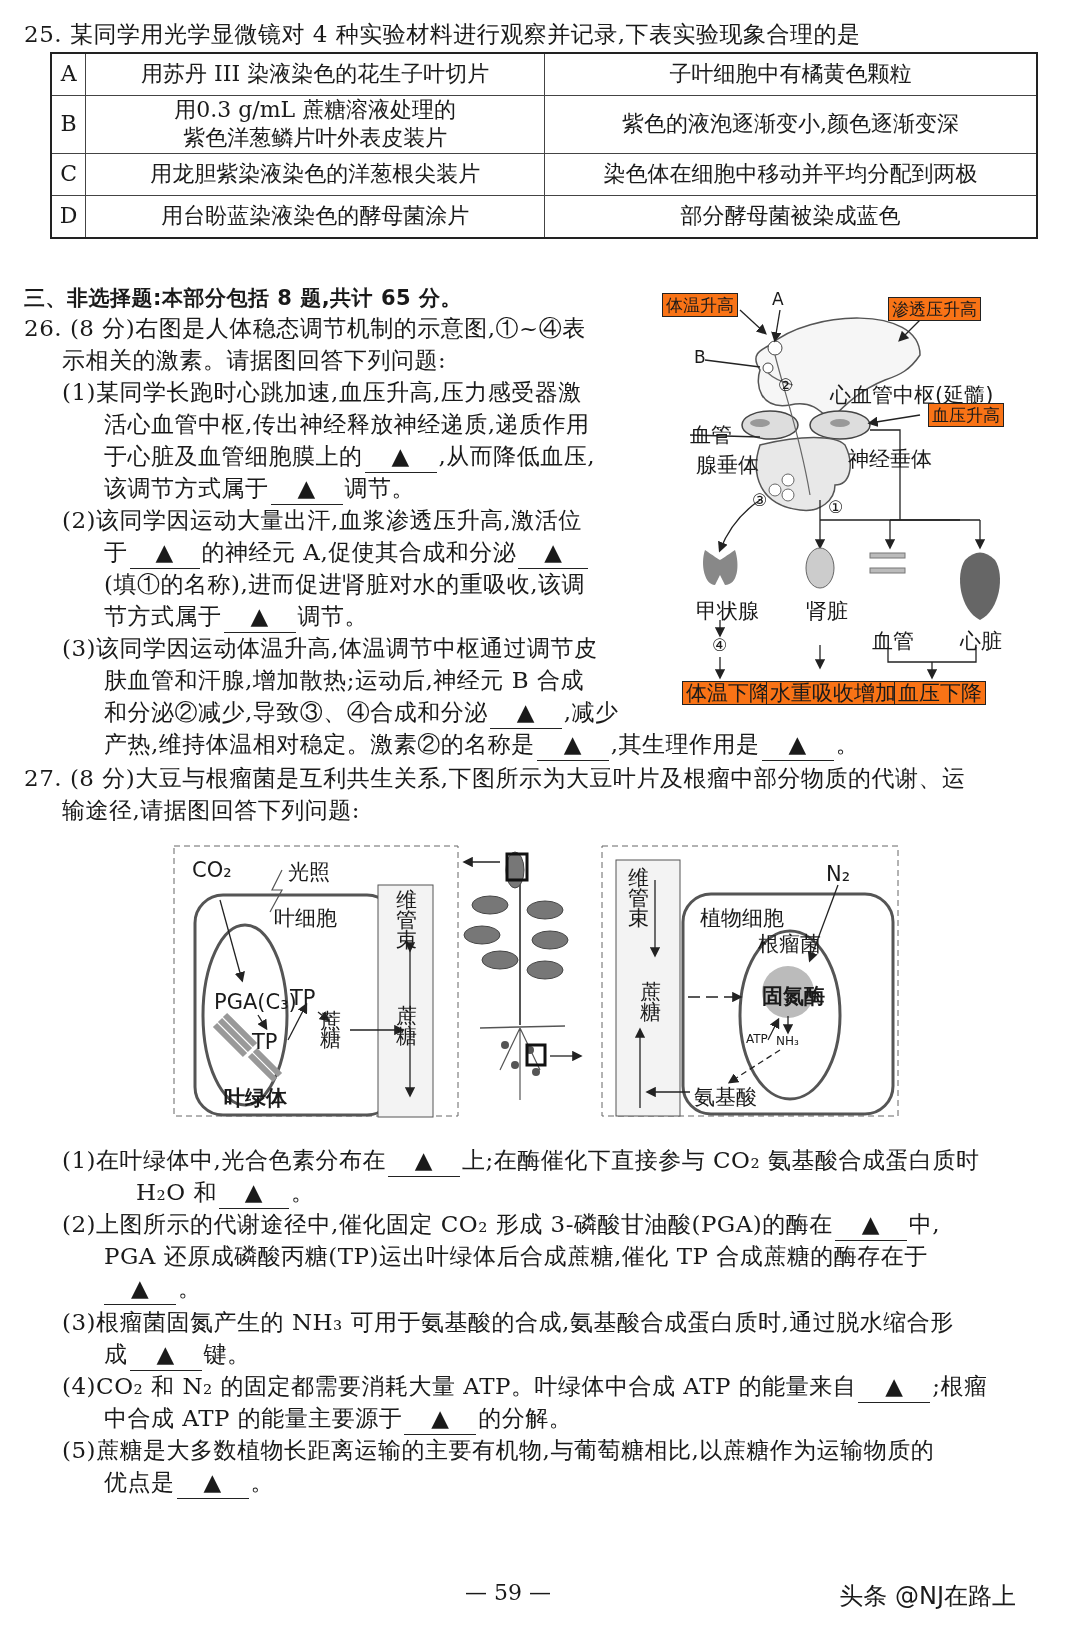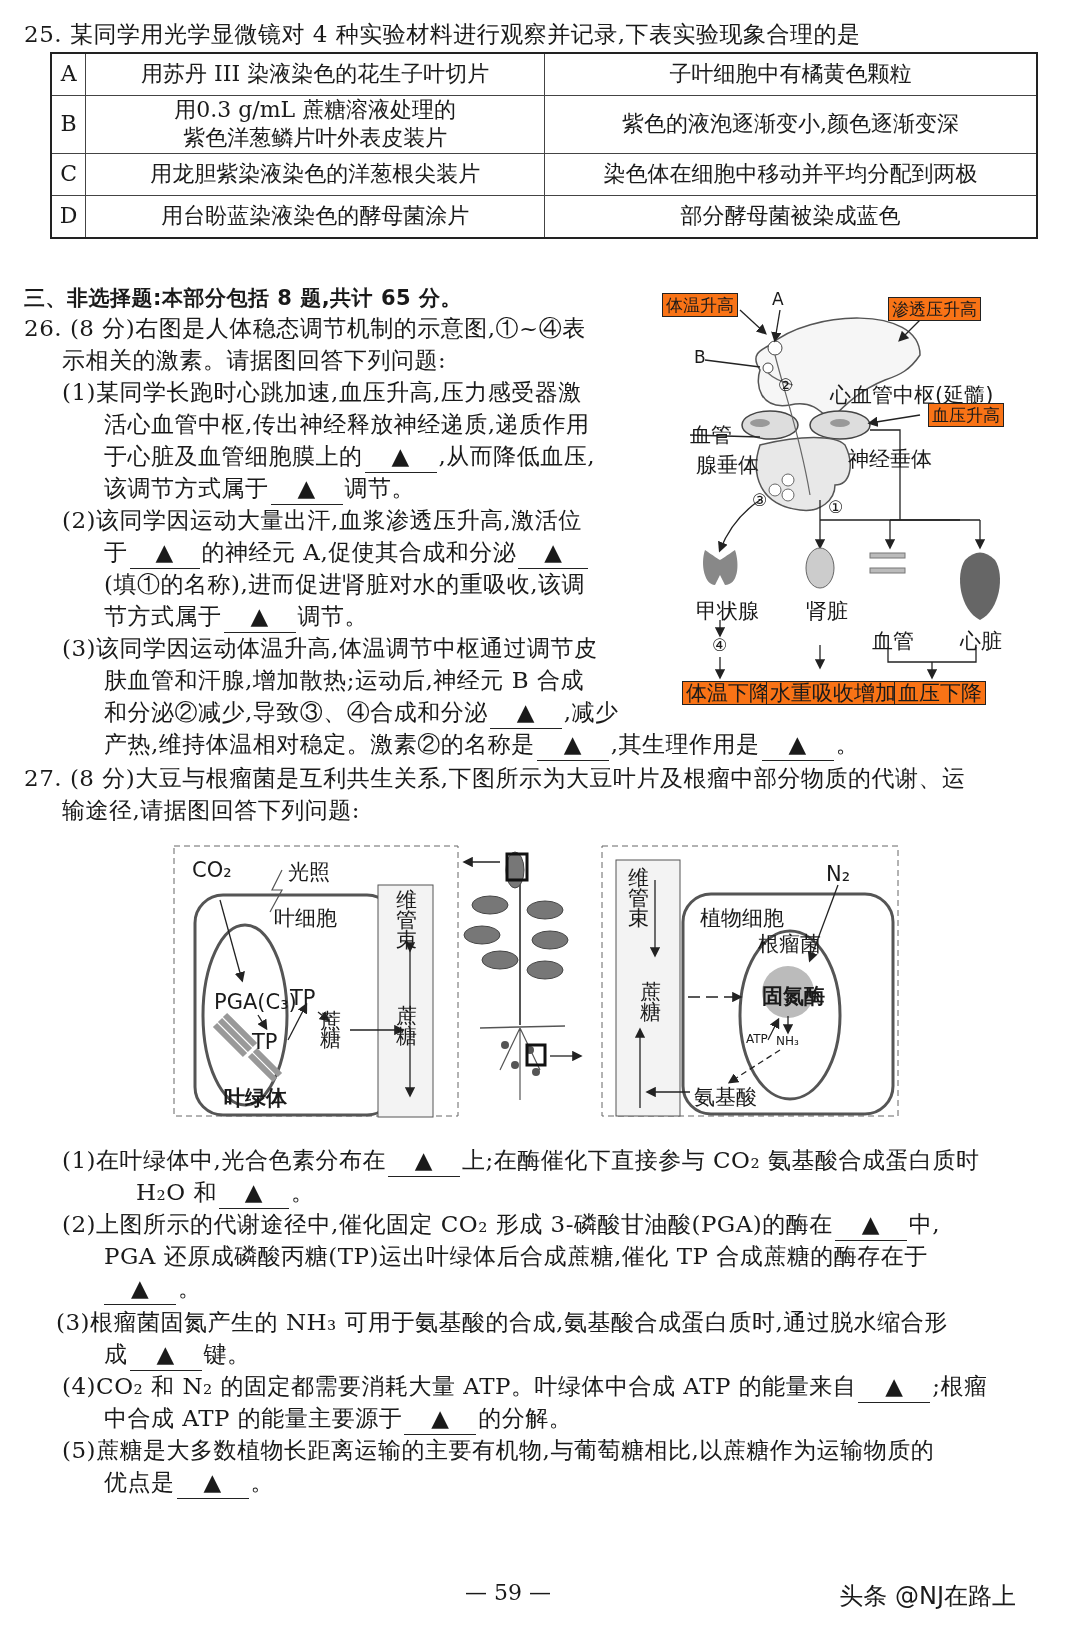--- a/index.html
+++ b/index.html
@@ -244,21 +244,21 @@
 <div class="line" style="left:104px;top:1176px;margin-left:32px;">
   <span>H₂O 和</span><span class="blank" style="min-width:70px">▲</span><span>。</span>
 </div>
 <div class="line" style="left:62px;top:1208px;">
   <span>(2)上图所示的代谢途径中,催化固定 CO₂ 形成 3-磷酸甘油酸(PGA)的酶在</span><span class="blank" style="min-width:72px">▲</span><span>中,</span>
 </div>
 <div class="line" style="left:104px;top:1240px;">PGA 还原成磷酸丙糖(TP)运出叶绿体后合成蔗糖,催化 TP 合成蔗糖的酶存在于</div>
 <div class="line" style="left:104px;top:1272px;">
   <span class="blank" style="min-width:72px;margin-left:0">▲</span><span>。</span>
 </div>
-<div class="line" style="left:56px;top:1306px;">(3)根瘤菌固氮产生的 NH₃ 可用于氨基酸的合成,氨基酸合成蛋白质时,通过脱水缩合形</div>
+<div class="line" style="left:62px;top:1306px;">(3)根瘤菌固氮产生的 NH₃ 可用于氨基酸的合成,氨基酸合成蛋白质时,通过脱水缩合形</div>
 <div class="line" style="left:104px;top:1338px;">
   <span>成</span><span class="blank" style="min-width:72px">▲</span><span>键。</span>
 </div>
 <div class="line" style="left:62px;top:1370px;">
   <span>(4)CO₂ 和 N₂ 的固定都需要消耗大量 ATP。叶绿体中合成 ATP 的能量来自</span><span class="blank" style="min-width:72px">▲</span><span>;根瘤</span>
 </div>
 <div class="line" style="left:104px;top:1402px;">
   <span>中合成 ATP 的能量主要源于</span><span class="blank" style="min-width:72px">▲</span><span>的分解。</span>
 </div>
 <div class="line" style="left:62px;top:1434px;">(5)蔗糖是大多数植物长距离运输的主要有机物,与葡萄糖相比,以蔗糖作为运输物质的</div>

